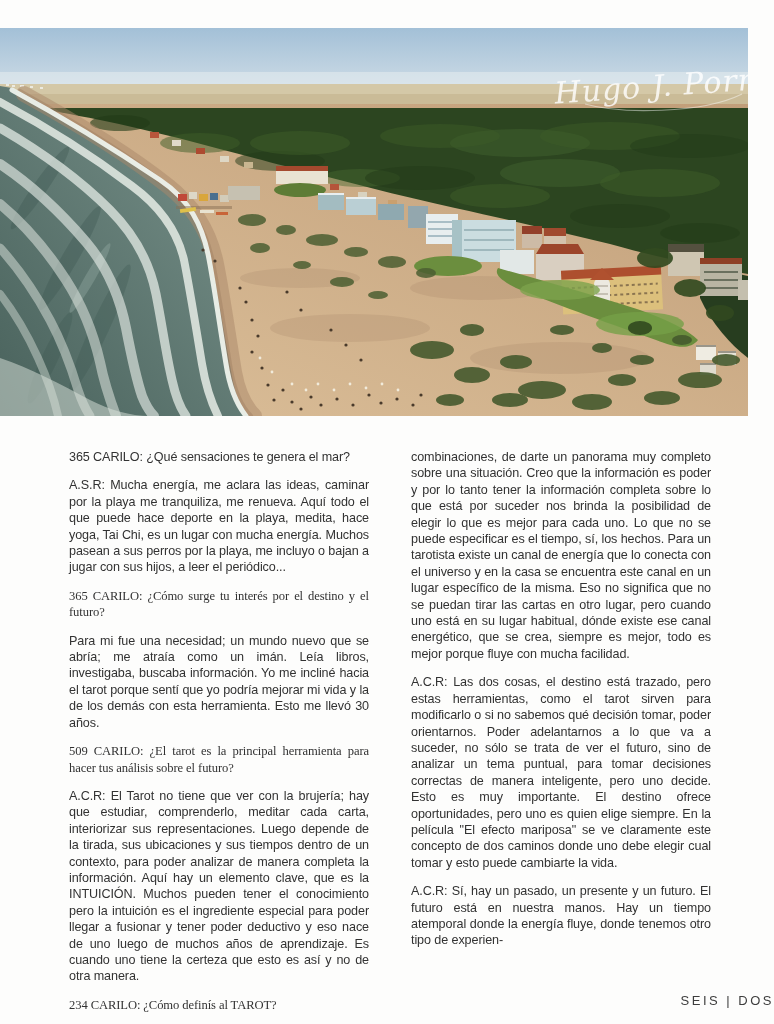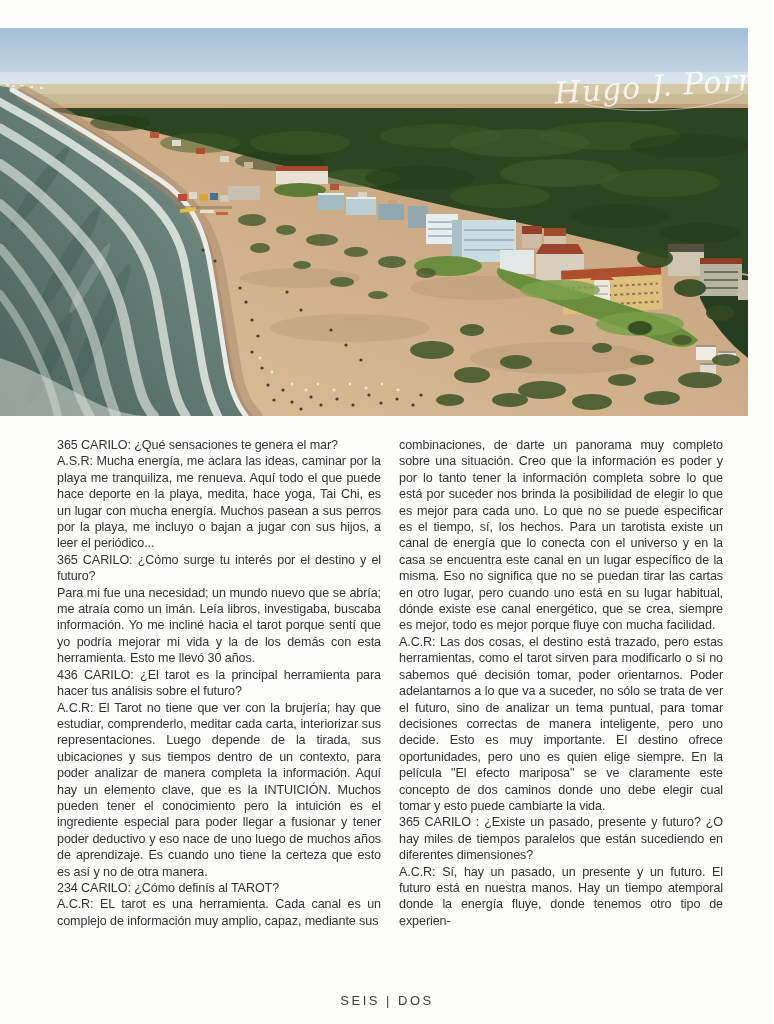--- a/index.html
+++ b/index.html
@@ -2,24 +2,24 @@
 <html><head>
 <meta charset="utf-8">
 <style>
   html,body{margin:0;padding:0;}
   body{width:774px;height:1024px;background:#fdfdfc;font-family:"Liberation Sans",sans-serif;}
   .page{position:relative;width:774px;height:1024px;overflow:hidden;}
   .photo{position:absolute;left:0;top:28px;width:748px;height:388px;margin:0;}
   .photo svg{display:block;width:748px;height:388px;}
   .article{position:absolute;left:57px;top:437px;width:666px;display:flex;gap:18px;}
   .col{width:324px;}
-  .col p{margin:0;font-size:12.6px;line-height:16.4px;letter-spacing:-0.1px;
+  .col p{margin:12px;font-size:12.6px;line-height:16.4px;letter-spacing:-0.1px;
          color:#323232;text-align:justify;text-justify:inter-word;}
-  .gap{margin-top:16px;}
-  .pagefooter{position:absolute;left:0;top:991px;width:774px;text-align:center;}
+  .gap{margin-top:16px;font-family:Liberation Serif, serif;}
+  .pagefooter{position:absolute;left:0;top:991px;width:774px;text-align:right;}
   .pagefooter span{font-size:13px;letter-spacing:2.5px;color:#3d3d3d;}
 </style>
 </head>
 <body>
 
 <div class="page">
 
   <figure class="photo">
     <svg viewBox="0 0 748 388" preserveAspectRatio="none">
       <defs>
@@ -281,29 +281,28 @@
       </g>
     </svg>
   </figure>
 
   <main class="article">
     <section class="col">
       <p>365 CARILO: ¿Qué sensaciones te genera el mar?</p>
       <p>A.S.R: Mucha energía, me aclara las ideas, caminar por la playa me tranquiliza, me renueva.  Aquí todo el que puede hace deporte en la playa, medita, hace yoga, Tai Chi, es un lugar con mucha energía. Muchos pasean a sus perros por la playa, me incluyo o bajan a jugar con sus hijos, a leer el periódico...</p>
       <p class="gap">365 CARILO: ¿Cómo surge tu interés por el destino y el futuro?</p>
       <p>Para mi fue una necesidad; un mundo nuevo que se abría; me atraía como un imán. Leía libros, investigaba, buscaba información. Yo me incliné hacia el tarot porque sentí que yo podría mejorar mi vida y la de los demás con esta herramienta. Esto me llevó 30 años.</p>
-      <p class="gap">436 CARILO: ¿El tarot es la principal herramienta para hacer tus análisis sobre el futuro?</p>
+      <p class="gap">509 CARILO: ¿El tarot es la principal herramienta para hacer tus análisis sobre el futuro?</p>
       <p>A.C.R:  El Tarot no tiene que ver con la brujería; hay que estudiar, comprenderlo, meditar cada carta, interiorizar sus representaciones. Luego depende de la tirada, sus ubicaciones y sus tiempos dentro de un contexto, para poder analizar de manera completa la información. Aquí hay un elemento clave, que es la INTUICIÓN. Muchos pueden tener el conocimiento pero la intuición es el ingrediente especial para poder llegar a fusionar y tener poder deductivo y eso nace de uno luego de muchos años de aprendizaje. Es cuando uno tiene la certeza que esto es así y no de otra manera.</p>
       <p class="gap">234 CARILO: ¿Cómo definís al TAROT?</p>
       <p>A.C.R: EL tarot es una herramienta. Cada canal es un complejo de información muy amplio, capaz, mediante sus</p>
     </section>
     <section class="col">
       <p>combinaciones, de darte un panorama muy completo sobre una situación. Creo que la información es poder y por lo tanto tener la información completa sobre lo que está por suceder nos brinda la posibilidad de elegir lo que es mejor para cada uno. Lo que no se puede especificar es el tiempo, sí, los hechos. Para un tarotista existe un canal de energía que lo conecta con el universo y en la casa se encuentra este canal en un lugar específico de la misma. Eso no significa que no se puedan tirar las cartas en otro lugar, pero cuando uno está en su lugar habitual, dónde existe ese canal energético, que se crea, siempre es mejor, todo es mejor porque fluye con mucha facilidad.</p>
       <p>A.C.R:  Las dos cosas, el destino está trazado, pero estas herramientas, como el tarot sirven para modificarlo o si no sabemos qué decisión tomar, poder orientarnos. Poder adelantarnos a lo que va a suceder, no sólo se trata de ver el futuro, sino de analizar un tema puntual, para tomar decisiones correctas de manera inteligente, pero uno decide. Esto es muy importante. El destino ofrece oportunidades, pero uno es quien elige siempre. En la película "El efecto mariposa" se ve claramente este concepto de dos caminos donde uno debe elegir cual tomar y esto puede cambiarte la vida.</p>
-      <p class="gap">365 CARILO : ¿Existe un pasado, presente y futuro? ¿O hay miles de tiempos paralelos que están sucediendo en diferentes dimensiones?</p>
       <p>A.C.R:  Sí, hay un pasado, un presente y un futuro. El futuro está en nuestra manos. Hay un tiempo atemporal donde la energía fluye, donde tenemos otro tipo de experien-</p>
     </section>
   </main>
 
   <footer class="pagefooter">
     <span>SEIS | DOS</span>
   </footer>
 
 </div>
 

